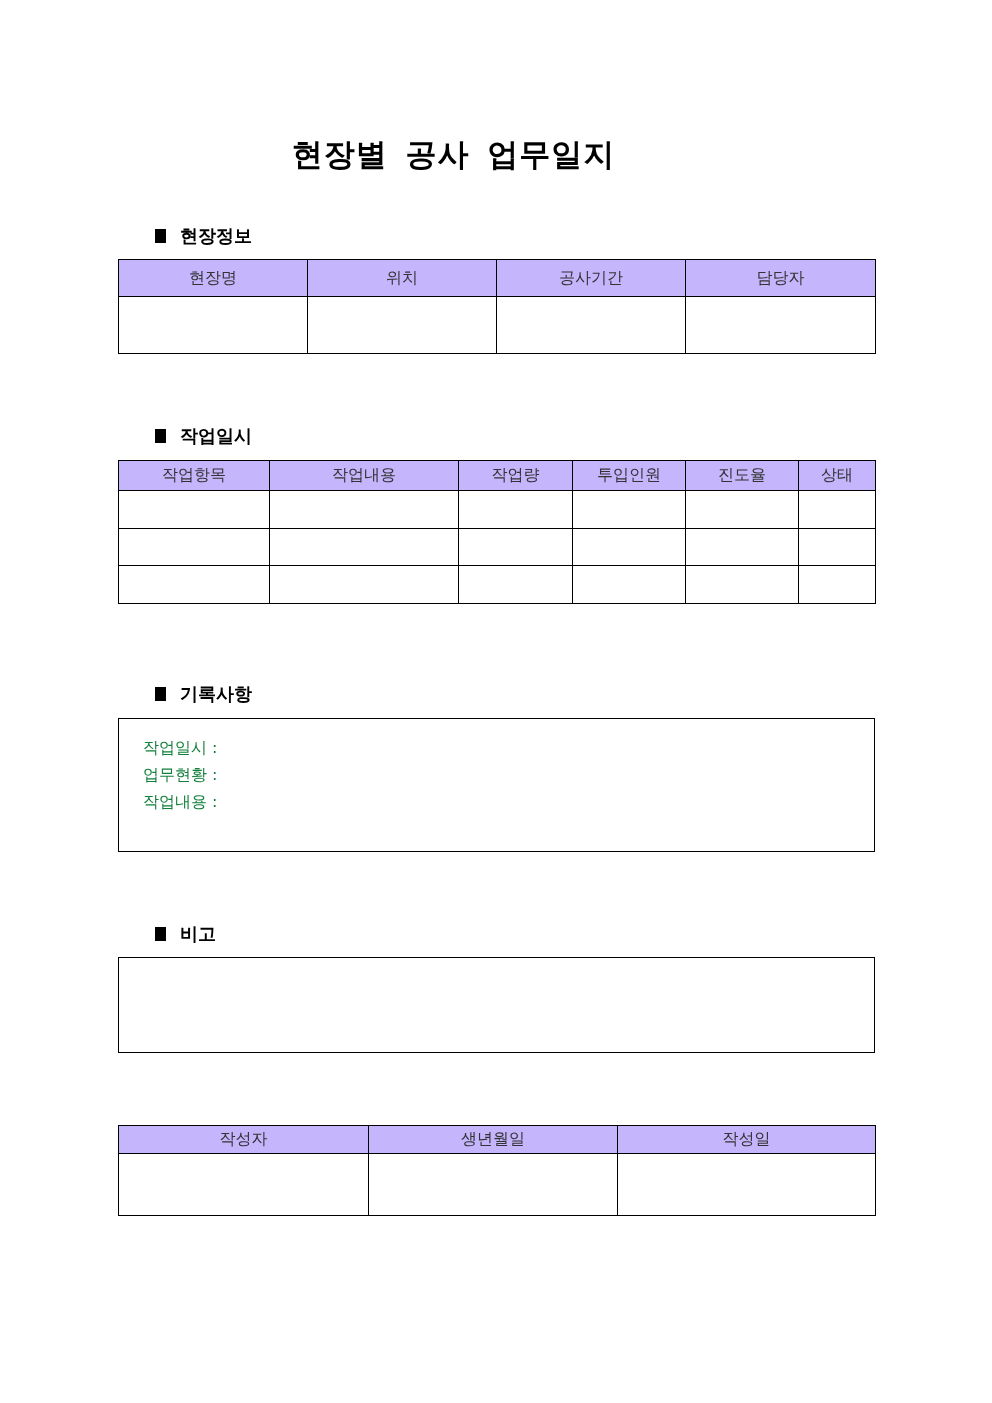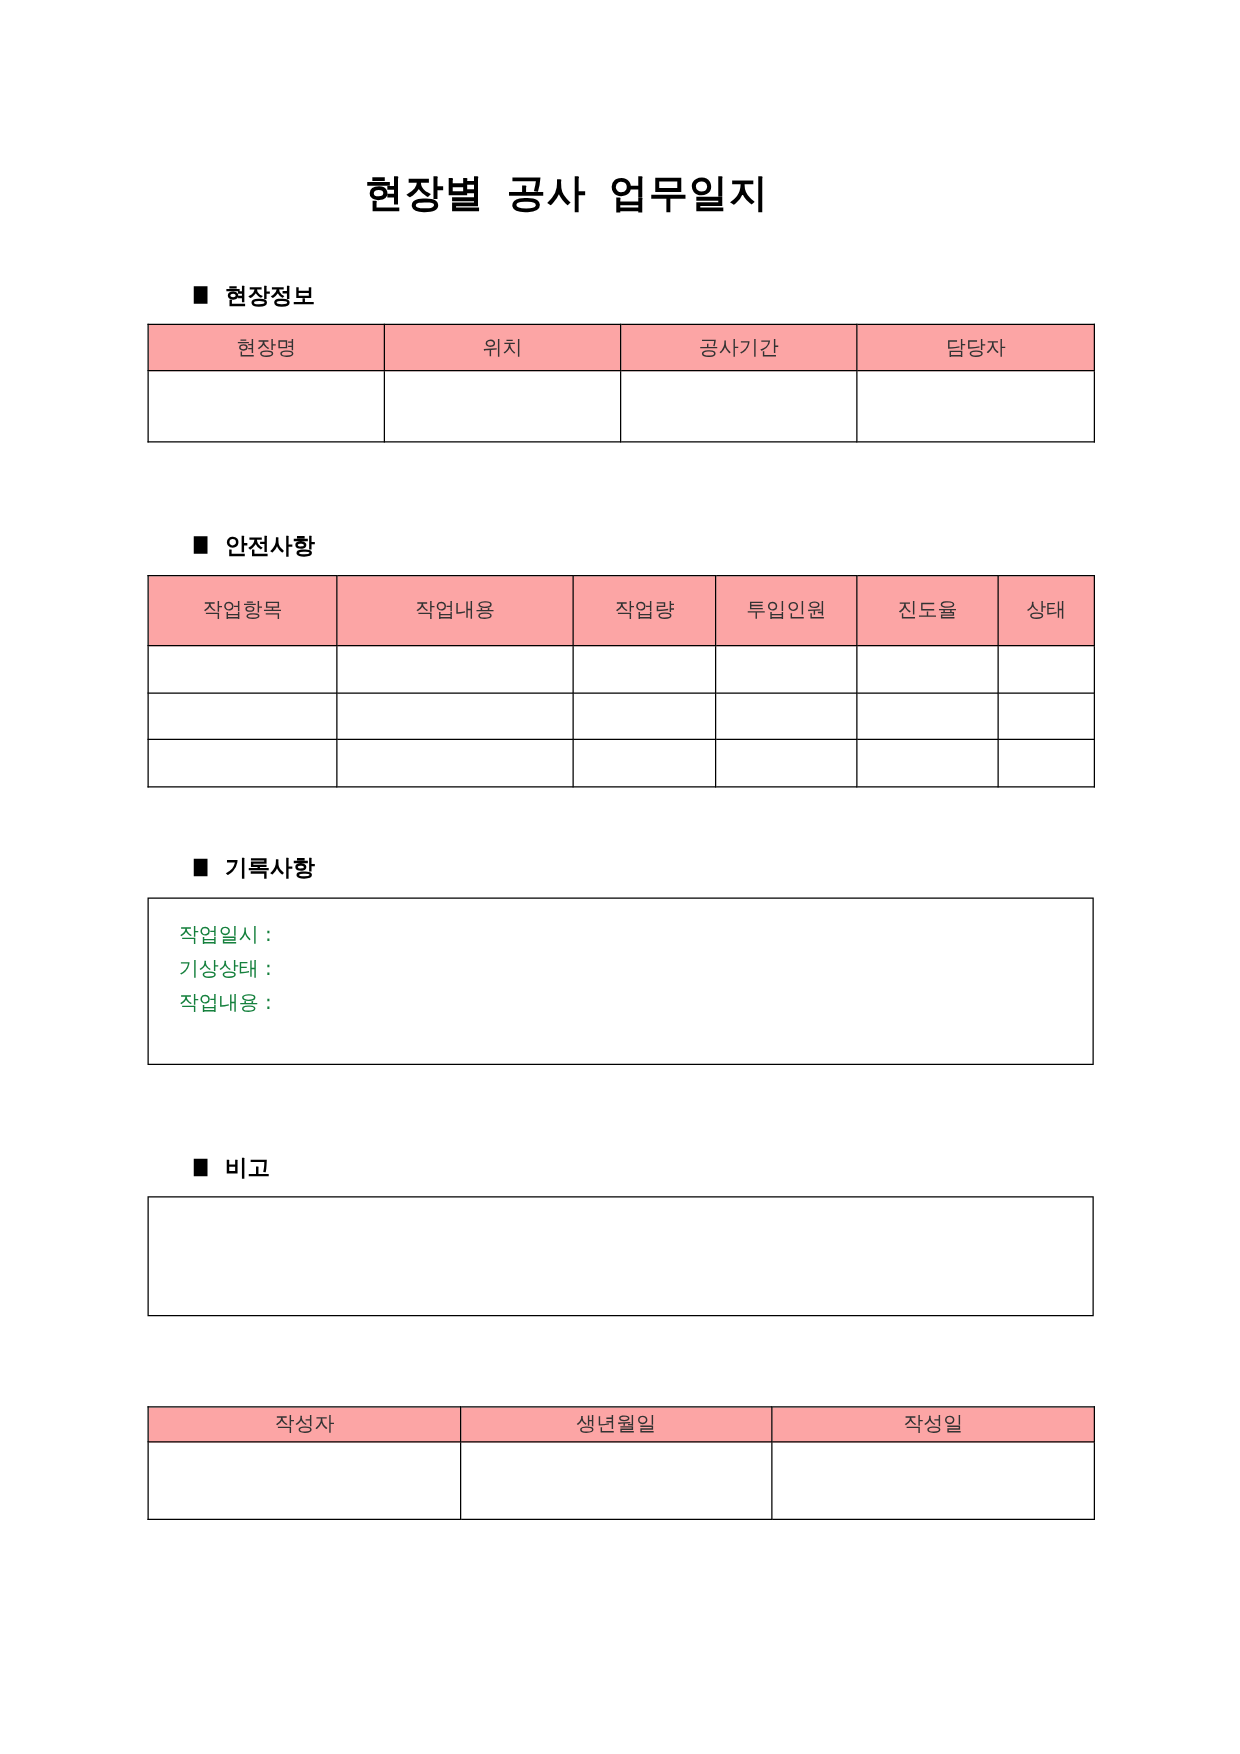--- a/index.html
+++ b/index.html
@@ -2,21 +2,21 @@
 <html><head>
 <meta charset="utf-8">
 <style>
   html, body { margin: 0; padding: 0; background: #ffffff; }
   body { width: 992px; height: 1403px; position: relative; font-family: "DejaVu Sans", "Liberation Sans", sans-serif; color: #222; }
   .title { position: absolute; top: 134px; left: 0; width: 907px; text-align: center; font-size: 31px; font-weight: bold; color: #000; letter-spacing: 1px; word-spacing: 6px; }
   .section-h { position: absolute; left: 119px; font-size: 18px; font-weight: bold; color: #000; display: flex; align-items: center; padding-left: 36px; }
   .sq { display: inline-block; width: 11px; height: 14px; background: #000; margin-right: 14px; }
   table { position: absolute; left: 118px; width: 757px; border-collapse: collapse; table-layout: fixed; }
   td, th { border: 1px solid #000; padding: 0; font-weight: normal; font-size: 16px; color: #333; text-align: center; }
-  th { background: #fca5a5; }
+  th { background: #c4b5fd; }
   .box { position: absolute; left: 118px; width: 755px; border: 1px solid #000; }
   .rec-line { position: absolute; left: 24px; font-size: 16px; color: #15803d; }
 </style>
 </head>
 <body>
 
 <div class="title">현장별 공사 업무일지</div>
 
 <div class="section-h" style="top:224px;">
   <span class="sq"></span>
@@ -40,33 +40,33 @@
     <td></td>
     <td></td>
     <td></td>
     <td></td>
   </tr>
 </tbody>
   </table>
 
 <div class="section-h" style="top:424px;">
   <span class="sq"></span>
-  <span>안전사항</span>
+  <span>작업일시</span>
 </div>
 <table style="top:460px;">
   <colgroup>
       <col style="width:151px">
       <col style="width:189px">
       <col style="width:114px">
       <col style="width:113px">
       <col style="width:113px">
       <col style="width:77px">
     </colgroup>
   <tbody>
-      <tr style="height:56px;">
+      <tr style="height:30px;">
     <th>작업항목</th>
     <th>작업내용</th>
     <th>작업량</th>
     <th>투입인원</th>
     <th>진도율</th>
     <th>상태</th>
   </tr>
   <tr style="height:38px;">
     <td></td>
         <td></td>
@@ -93,21 +93,21 @@
   </tr>
 </tbody>
   </table>
 
 <div class="section-h" style="top:682px;">
   <span class="sq"></span>
   <span>기록사항</span>
 </div>
 <div class="box" style="top:718px; height:132px;">
   <div class="rec-line" style="top:19px;">작업일시 :</div>
-  <div class="rec-line" style="top:46px;">기상상태 :</div>
+  <div class="rec-line" style="top:46px;">업무현황 :</div>
   <div class="rec-line" style="top:73px;">작업내용 :</div>
 </div>
 
 <div class="section-h" style="top:922px;">
   <span class="sq"></span>
   <span>비고</span>
 </div>
 <div class="box" style="top:957px; height:94px;"></div>
 
 <table style="top:1125px;">

